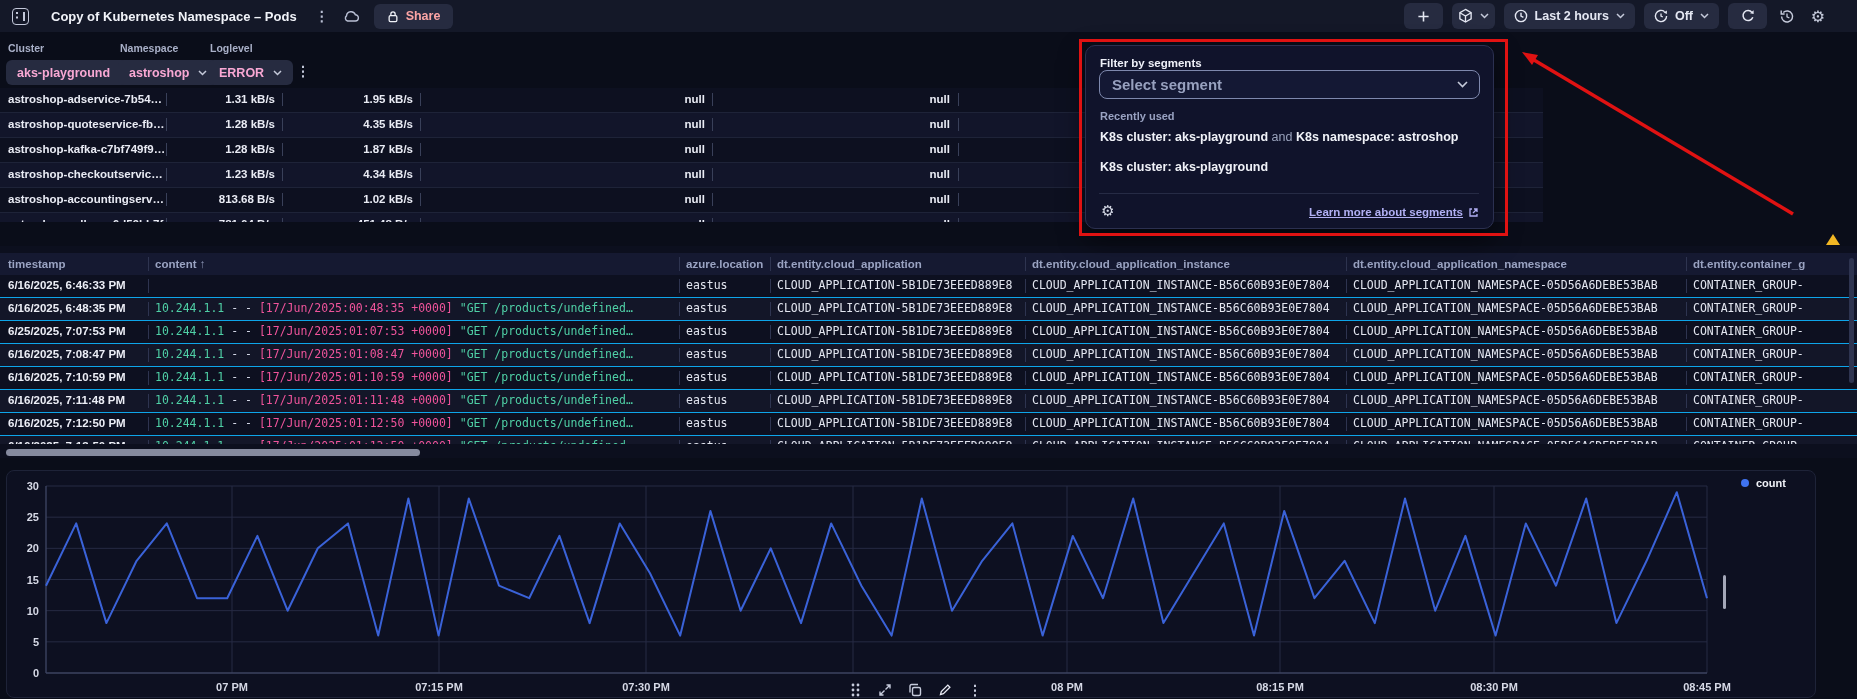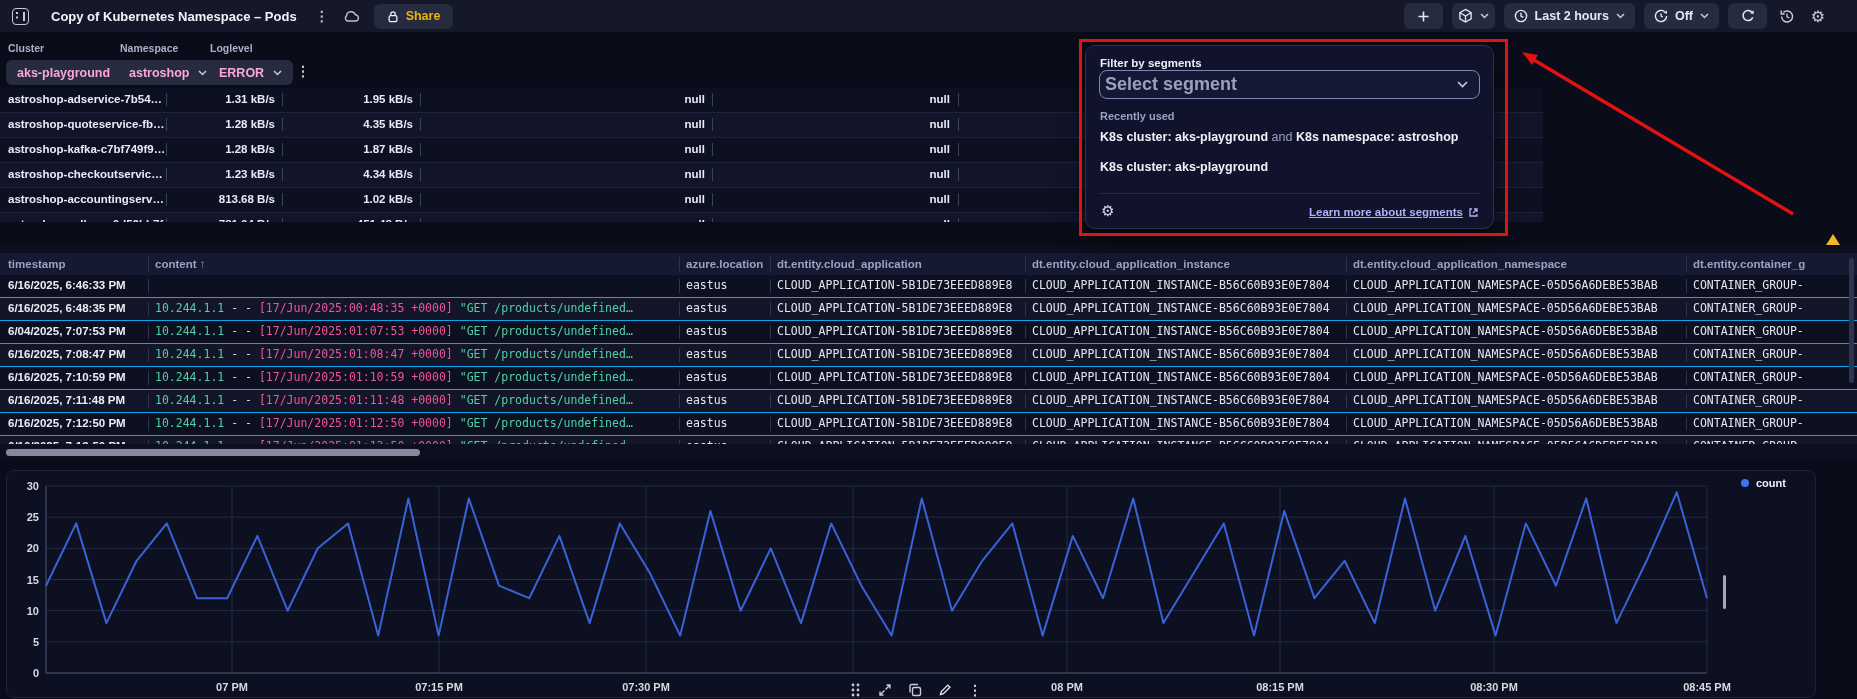--- a/index.html
+++ b/index.html
@@ -12,21 +12,21 @@
           display:flex;align-items:center;padding:0;}
   .appicon{width:15px;height:15px;border:1.5px solid #c3c8da;border-radius:4px;position:relative;
            margin-left:12px;flex:0 0 auto;}
   .appicon::before{content:'';position:absolute;left:3px;top:3.5px;width:2px;height:2px;background:#c3c8da;
            box-shadow:0 4.5px 0 #c3c8da;}
   .appicon::after{content:'';position:absolute;right:3px;top:3px;bottom:3px;width:2px;background:#c3c8da;}
   .tb-title{font-size:13px;font-weight:bold;color:#f1f3f9;margin-left:22px;white-space:nowrap;}
   .tb-kebab{color:#b9bfd4;font-size:14px;font-weight:bold;margin:0 14px 0 18px;cursor:pointer;}
   .ic{display:inline-flex;align-items:center;justify-content:center;}
   .share-btn{display:flex;align-items:center;gap:7px;background:#262b40;border-radius:6px;height:25px;
-             padding:0 13px;font-size:12.5px;font-weight:bold;color:#eab308;margin-left:14px;cursor:pointer;}
+             padding:0 13px;font-size:12.5px;font-weight:bold;color:#fca5a5;margin-left:14px;cursor:pointer;}
   .tb-right{margin-left:auto;display:flex;align-items:center;gap:9px;padding-right:28px;}
   .icon-btn{height:26px;min-width:27px;background:#262b40;border-radius:6px;display:flex;align-items:center;
             justify-content:center;gap:7px;color:#e4e7f2;cursor:pointer;padding:0 6px;}
   .icon-btn.text{padding:0 10px;font-size:12.5px;font-weight:bold;}
   .icon-plain{background:none;min-width:22px;padding:0;}
 
   
   .flabel{position:absolute;font-size:10.5px;font-weight:bold;color:#a9b0c8;}
   .fpill{position:absolute;top:60px;height:25px;background:#262b40;border-radius:6px;display:flex;
          align-items:center;gap:9px;padding:0 11px;font-size:12.5px;font-weight:bold;color:#f9a8d4;cursor:pointer;}
@@ -78,21 +78,21 @@
   .legend-scroll{position:absolute;left:1716px;top:104px;width:3px;height:34px;background:#c9cdde;border-radius:2px;opacity:.8;}
   .ctoolbar{position:absolute;left:846px;top:681px;display:flex;align-items:center;gap:12px;z-index:5;}
   .tool-btn{width:18px;height:18px;display:flex;align-items:center;justify-content:center;color:#c6cbdc;cursor:pointer;}
 
   
   .popup{position:absolute;left:1085px;top:45px;width:407px;height:182px;background:#10132b;
          border:1px solid #2b3050;border-radius:10px;box-shadow:0 10px 26px rgba(0,0,0,.55);z-index:10;}
   .pp-title{position:absolute;left:14px;top:11px;font-size:11.5px;font-weight:bold;color:#eef0f8;}
   .pp-select{position:absolute;left:13px;top:24px;width:379px;height:27px;border:1px solid #7e88ad;border-radius:8px;
              background:#141834;display:flex;align-items:center;cursor:pointer;}
-  .pp-select-text{margin-left:5px;font-size:18px;font-weight:bold;color:#98a1bf;}
+  .pp-select-text{margin-left:12px;font-size:15px;font-weight:bold;color:#98a1bf;}
   .pp-select-chev{margin-left:auto;margin-right:11px;color:#c5cada;}
   .pp-recent{position:absolute;left:14px;top:64px;font-size:11px;font-weight:bold;color:#99a2c2;}
   .pp-item{position:absolute;left:14px;font-size:12.5px;font-weight:bold;color:#f0f2f8;cursor:pointer;white-space:nowrap;}
   .pp-and{font-weight:normal;color:#9aa3bd;}
   .pp-divider{position:absolute;left:13px;top:147px;width:380px;height:1px;background:#262b45;}
   .pp-gear{position:absolute;left:15px;top:156px;font-size:15px;color:#d5d9e6;cursor:pointer;line-height:18px;}
   .pp-link{position:absolute;right:14px;top:160px;display:flex;align-items:center;gap:5px;cursor:pointer;
            font-size:11.5px;font-weight:bold;color:#b1b0f4;text-decoration:underline;}
   .redbox{position:absolute;left:1079px;top:39px;width:423px;height:191px;border:3px solid #e01212;z-index:11;pointer-events:none;}
   .ann{position:absolute;left:0;top:0;z-index:12;pointer-events:none;}
@@ -337,21 +337,21 @@
           <span class="lcell l-ns mono">CLOUD_APPLICATION_NAMESPACE-05D56A6DEBE53BAB</span>
           <span class="lcell l-cg mono">CONTAINER_GROUP-</span>
           <span class="l-div" style="left: 148px;"></span>
           <span class="l-div" style="left: 679px;"></span>
           <span class="l-div" style="left: 770px;"></span>
           <span class="l-div" style="left: 1025px;"></span>
           <span class="l-div" style="left: 1346px;"></span>
           <span class="l-div" style="left: 1686px;"></span>
         </div>
         <div class="lrow">
-          <span class="lcell l-ts">6/04/2025, 7:07:53 PM</span>
+          <span class="lcell l-ts">6/25/2025, 7:07:53 PM</span>
           <span class="lcell l-content mono"><span class="t-ip">10.244.1.1</span> <span class="t-dash">- -</span> <span class="t-brk">[17/Jun/2025:01:07:53 +0000]</span> <span class="t-req">"GET /products/undefined…</span></span>
           <span class="lcell l-az mono">eastus</span>
           <span class="lcell l-app mono">CLOUD_APPLICATION-5B1DE73EEED889E8</span>
           <span class="lcell l-inst mono">CLOUD_APPLICATION_INSTANCE-B56C60B93E0E7804</span>
           <span class="lcell l-ns mono">CLOUD_APPLICATION_NAMESPACE-05D56A6DEBE53BAB</span>
           <span class="lcell l-cg mono">CONTAINER_GROUP-</span>
           <span class="l-div" style="left: 148px;"></span>
           <span class="l-div" style="left: 679px;"></span>
           <span class="l-div" style="left: 770px;"></span>
           <span class="l-div" style="left: 1025px;"></span>

